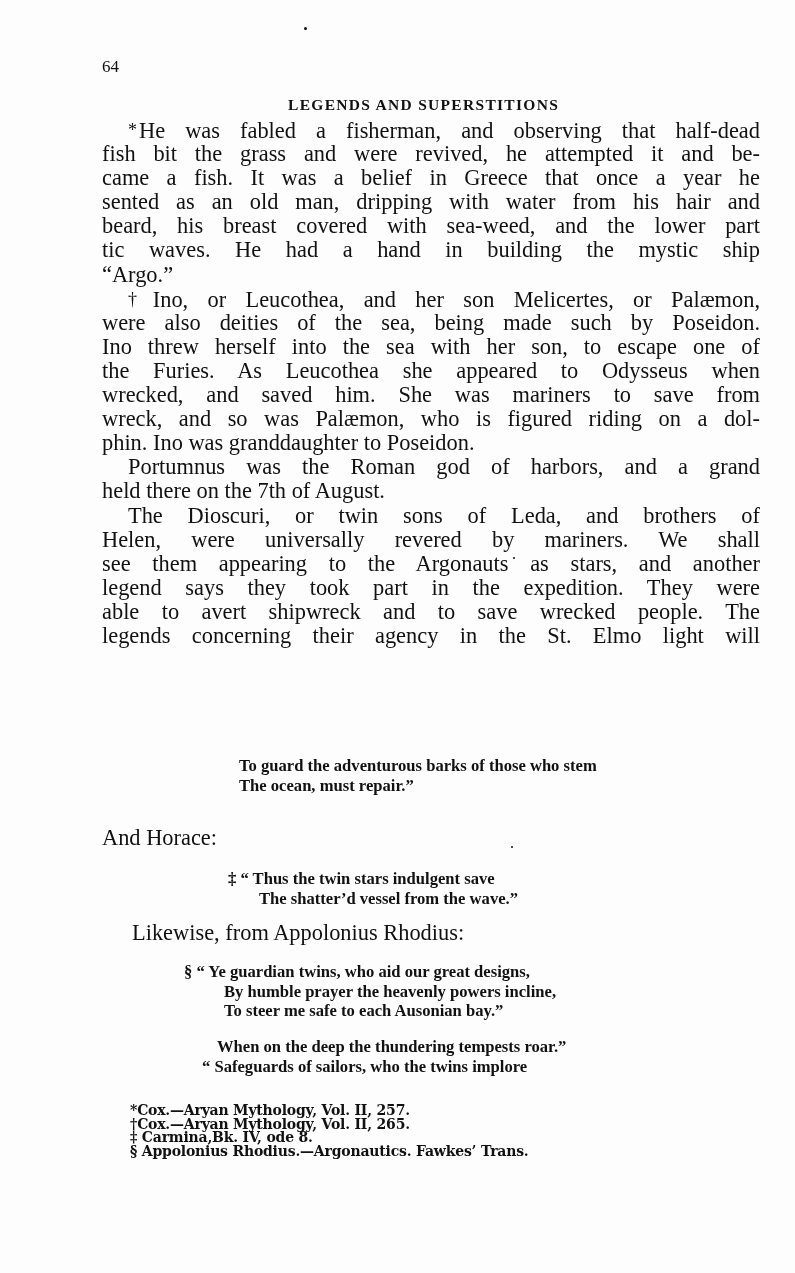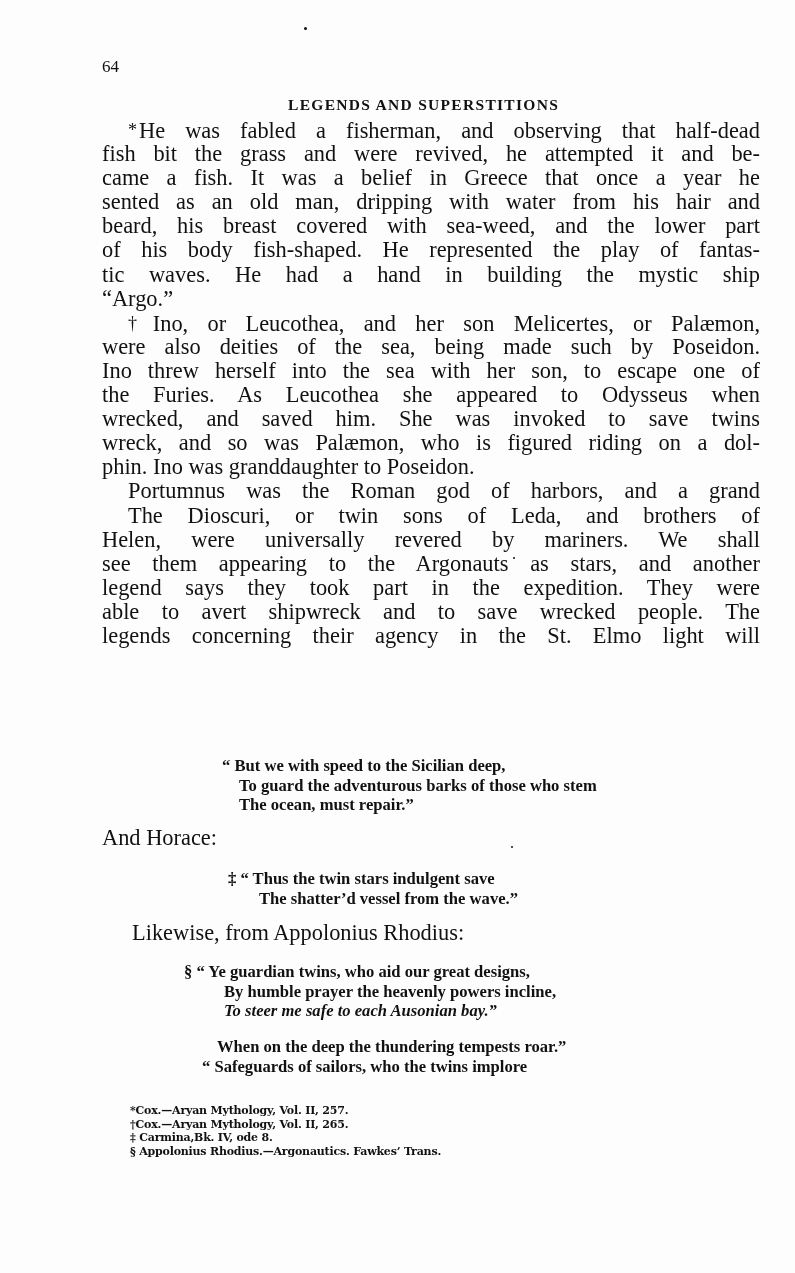--- a/index.html
+++ b/index.html
@@ -83,21 +83,21 @@
   .intro {
     position: absolute;
     font-size: 22.4px;
     white-space: nowrap;
   }
   .footnotes {
     position: absolute;
     left: 130px;
     top: 1104px;
     font-family: "DejaVu Serif", serif;
-    font-size: 11px;
+    font-size: 14px;
     font-weight: bold;
     line-height: 13.6px;
     white-space: nowrap;
     letter-spacing: -0.2px;
   }
 </style>
 </head>
 <body>
 
 <div class="speck" style="left:304px; top:27px;"></div>
@@ -108,58 +108,57 @@
   <span class="page-number">64</span>
   <span class="page-title">LEGENDS AND SUPERSTITIONS</span>
 </header>
 
 <main class="body-text">
   <div class="line indent"><span class="mark">*</span><span>He was fabled a fisherman, and observing that half-dead</span></div>
   <div class="line">fish bit the grass and were revived, he attempted it and be-</div>
   <div class="line">came a fish.  It was a belief in Greece that once a year he</div>
   <div class="line">sented as an old man, dripping with water from his hair and</div>
   <div class="line">beard, his breast covered with sea-weed, and the lower part</div>
-  <div class="line">of his body fish-shaped.  He represented the play of fantas-</div>
   <div class="line">tic waves.  He had a hand in building the mystic ship</div>
   <div class="line last">“Argo.”</div>
   <div class="line indent"><span class="mark">†</span><span>Ino, or Leucothea, and her son Melicertes, or Palæmon,</span></div>
   <div class="line">were also deities of the sea, being made such by Poseidon.</div>
   <div class="line">Ino threw herself into the sea with her son, to escape one of</div>
   <div class="line">the Furies.  As Leucothea she appeared to Odysseus when</div>
-  <div class="line">wrecked, and saved him.  She was invoked to save twins</div>
+  <div class="line">wrecked, and saved him.  She was mariners to save from</div>
   <div class="line">wreck, and so was Palæmon, who is figured riding on a dol-</div>
   <div class="line last">phin.  Ino was granddaughter to Poseidon.</div>
   <div class="line indent">Portumnus was the Roman god of harbors, and a grand</div>
+  <div class="line last">held there on the 7th of August.</div>
   <div class="line indent">The Dioscuri, or twin sons of Leda, and brothers of</div>
   <div class="line">Helen, were universally revered by mariners.  We shall</div>
   <div class="line">see them appearing to the Argonauts as stars, and another</div>
   <div class="line">legend says they took part in the expedition.  They were</div>
   <div class="line">able to avert shipwreck and to save wrecked people.  The</div>
   <div class="line">legends concerning their agency in the St. Elmo light will</div>
 </main>
 
 <section class="verse" style="left:222px; top:756px;">
-  <div class="vline">“ But we with speed to the Sicilian deep,</div>
   <div class="vline cont">To guard the adventurous barks of those who stem</div>
   <div class="vline cont">The ocean, must repair.”</div>
 </section>
 
 <div class="intro" style="left:102px; top:825px;">And Horace:</div>
 
 <section class="verse" style="left:228px; top:869px;">
   <div class="vline"><span>‡</span> <span>“ Thus the twin stars indulgent save</span></div>
   <div class="vline" style="padding-left:31px;">The shatter’d vessel from the wave.”</div>
 </section>
 
 <div class="intro" style="left:132px; top:920px;">Likewise, from Appolonius Rhodius:</div>
 
 <section class="verse" style="left:176px; top:962px;margin-left:8px;">
   <div class="vline"><span>§</span> <span>“ Ye guardian twins, who aid our great designs,</span></div>
   <div class="vline" style="padding-left:40px;">By humble prayer the heavenly powers incline,</div>
-  <div class="vline" style="padding-left:40px;font-style:italic;">To steer me safe to each Ausonian bay.”</div>
+  <div class="vline" style="padding-left:40px;">To steer me safe to each Ausonian bay.”</div>
 </section>
 
 <section class="verse" style="left:202px; top:1037px;">
   <div class="vline" style="padding-left:15px;">When on the deep the thundering tempests roar.”</div>
   <div class="vline">“ Safeguards of sailors, who the twins implore</div>
 </section>
 
 <footer class="footnotes">
   <div><span>*</span><span>Cox.—Aryan Mythology, Vol. II, 257.</span></div>
   <div><span>†</span><span>Cox.—Aryan Mythology, Vol. II, 265.</span></div>

